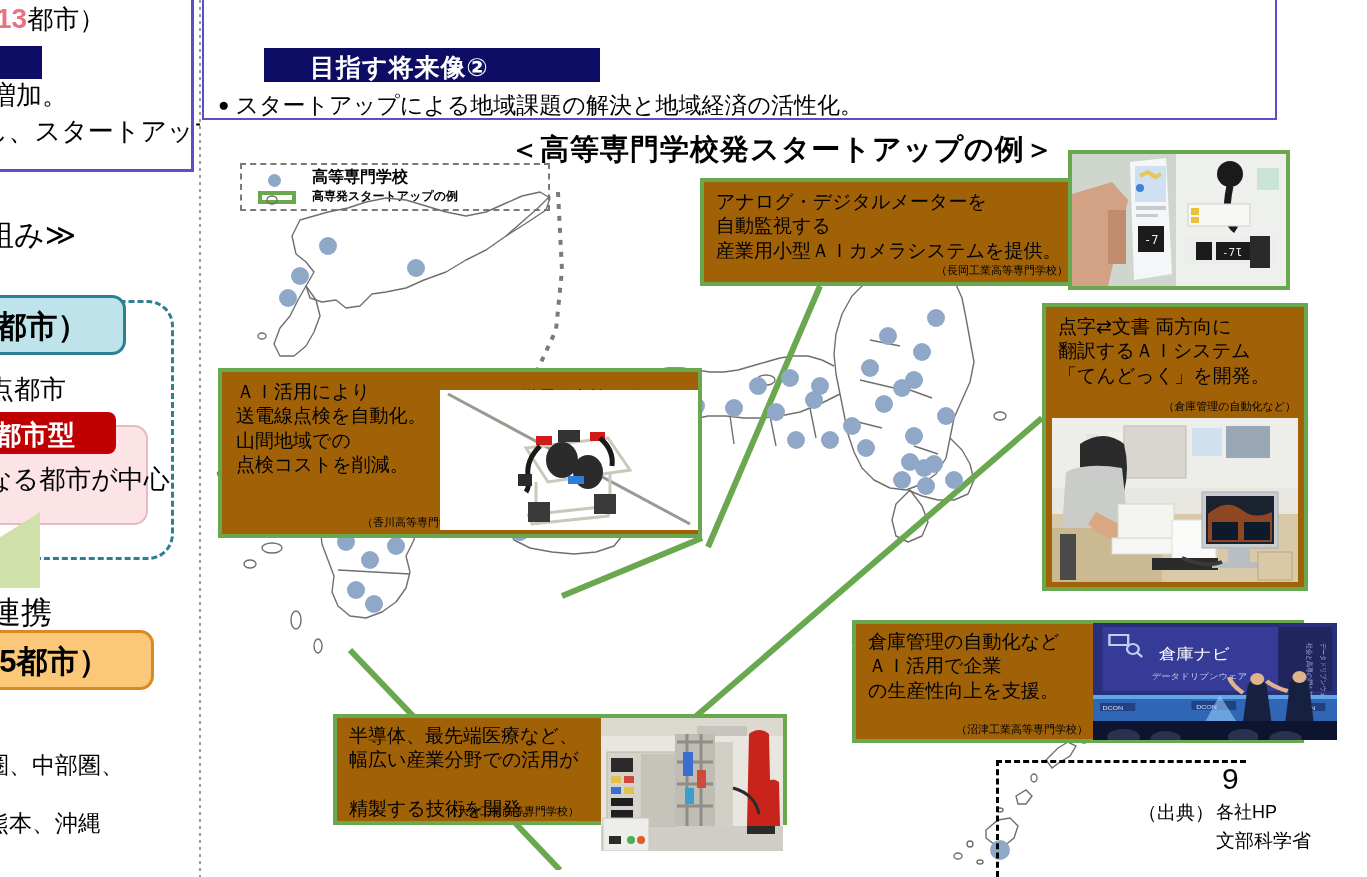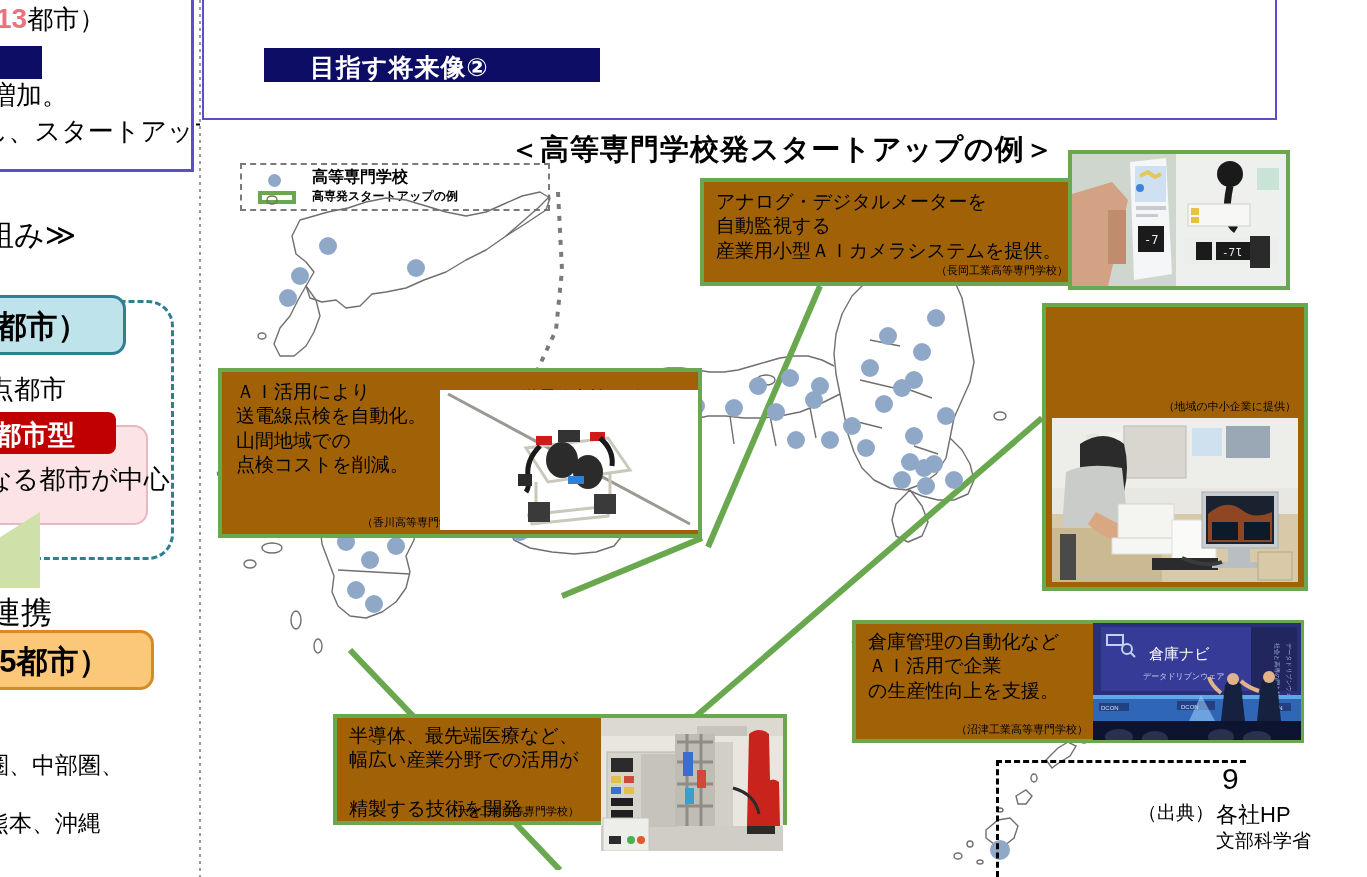--- a/index.html
+++ b/index.html
@@ -99,28 +99,28 @@
   
   #co-h2{left:333px;top:714px;width:454px;height:111px;}
   #co-h2 .co-txt{left:12px;top:6px;}
   #co-h2 .co-src{left:110px;bottom:2px;}
   #ph-h2{left:601px;top:718px;width:182px;height:133px;}
 
   
   #co-wh{left:852px;top:620px;width:452px;height:123px;}
   #co-wh .co-txt{left:12px;top:6px;}
   #co-wh .co-src{left:100px;bottom:2px;}
-  #ph-wh{left:1093px;top:623px;width:208px;height:117px;}
+  #ph-wh{left:1093px;top:623px;width:244px;height:117px;}
 
   
   #okinawa-box{left:996px;top:760px;width:250px;height:117px;
      border:3px dashed #000;border-right:none;border-bottom:none;box-sizing:border-box;}
   #page-num{left:1222px;top:762px;font-size:30px;}
   #src-label{left:1138px;top:800px;font-size:19px;white-space:nowrap;}
-  #src-v1{left:1216px;top:800px;font-size:22px;white-space:nowrap;}
+  #src-v1{left:1216px;top:800px;font-size:18px;white-space:nowrap;}
   #src-v2{left:1216px;top:828px;font-size:19px;white-space:nowrap;}
 </style>
 </head>
 <body>
 
 <div class="abs" id="left-pane">
   <div class="abs" id="lp-box-border"></div>
   <div class="abs lp-text" id="lp-13cities"><span class="num">13</span><span>都市）</span></div>
   <div class="abs" id="lp-navyblock"></div>
   <div class="abs lp-text" id="lp-zouka">増加。</div>
@@ -150,20 +150,21 @@
     </div>
   <div class="abs" id="lp-chubu">圏、中部圏、</div>
   <div class="abs" id="lp-okinawa">熊本、沖縄</div>
 </div>
 <div class="abs" id="pane-divider"></div>
 
 <div class="abs" id="top-box">
   <div class="abs" id="tb-banner">
       <span>目指す将来像②</span>
     </div>
+  <div class="bullet-row" id="tb-line2"><span class="dot">●</span><span>スタートアップによる地域課題の解決と地域経済の活性化。</span></div>
 </div>
 
 <div class="abs" id="main-title">＜高等専門学校発スタートアップの例＞</div>
 
 <div class="abs" id="legend">
   <span class="lg-dot"></span>
   <span class="lg-rect"></span>
   <span class="lg-t1">高等専門学校</span>
   <span class="lg-t2">高専発スタートアップの例</span>
 </div>
@@ -340,21 +341,26 @@
     <rect x="112" y="84" width="94" height="26" fill="#eceeec"></rect>
     <rect x="124" y="88" width="16" height="18" fill="#1b1b1b"></rect>
     <rect x="144" y="88" width="34" height="18" fill="#1b1b1b"></rect>
     <text x="150" y="102" font-size="11" fill="#e8e8e8" font-family="DejaVu Sans Mono, monospace">-7Ɩ</text>
     <rect x="178" y="82" width="20" height="32" fill="#2a2a2a"></rect>
     <rect x="185" y="14" width="22" height="22" fill="#bfe0d0" opacity="0.8"></rect>
   </svg>
 </div>
 
 <div class="callout" id="co-braille">
-  <div class="co-src">（地域の中小企業に提供）</div>
+  <div class="co-txt">
+    <span>点字⇄文書 両方向に</span><br>
+    <span>翻訳するＡＩシステム</span><br>
+    <span>「てんどっく」を開発。</span>
+  </div>
+  <div class="co-src">（倉庫管理の自動化など）</div>
 </div>
 <div class="abs photo" id="ph-braille">
   <svg width="100%" height="100%" viewBox="0 0 246 164" preserveAspectRatio="none">
     <rect width="246" height="164" fill="#e9e7e2"></rect>
     <rect x="0" y="0" width="246" height="70" fill="#ededea"></rect>
     <rect x="72" y="8" width="62" height="52" fill="#d8d6cf" stroke="#bdbbb4"></rect>
     <rect x="140" y="10" width="30" height="28" fill="#cfe0ef"></rect>
     <rect x="174" y="8" width="44" height="32" fill="#9aa7b4"></rect>
     <rect x="56" y="14" width="14" height="40" fill="#f2f1ec"></rect>
     <rect x="34" y="16" width="12" height="34" fill="#e6e5e0"></rect>

